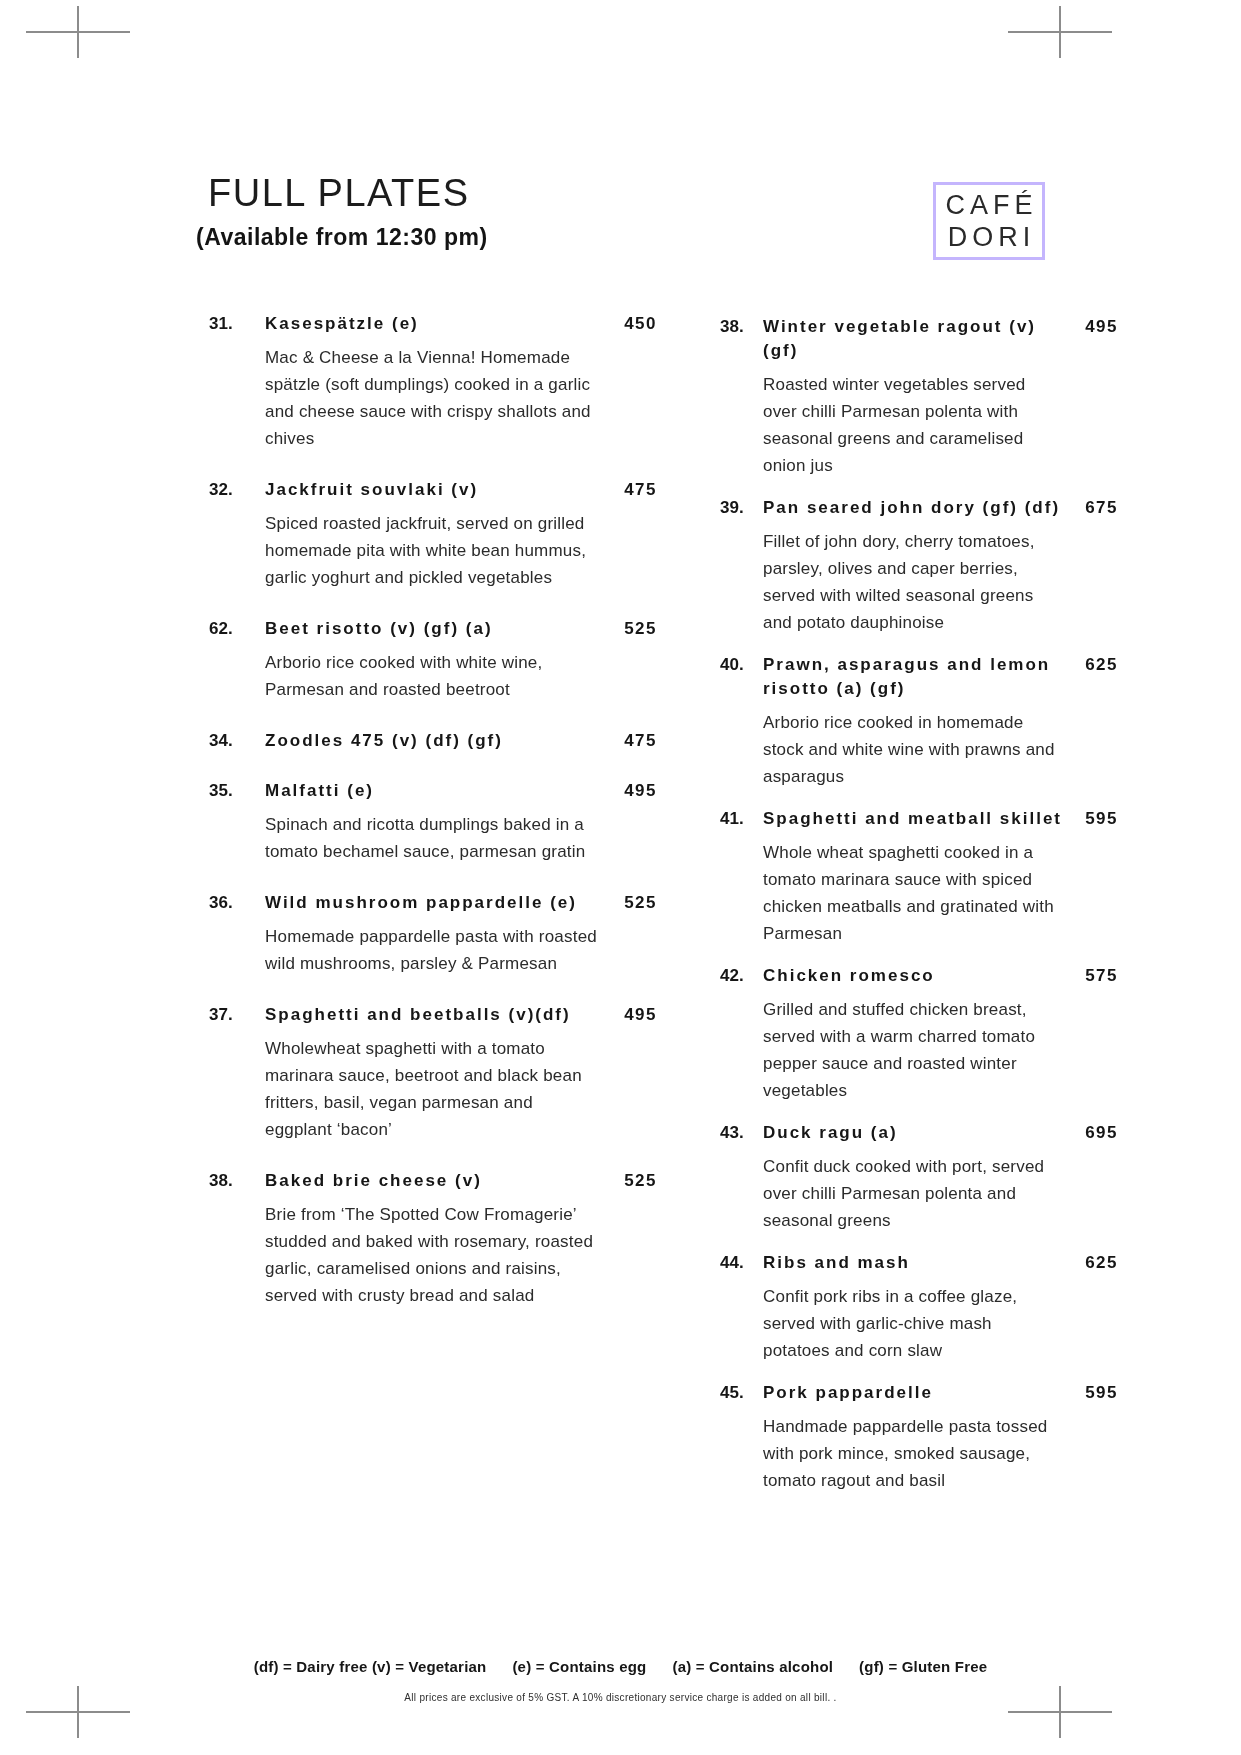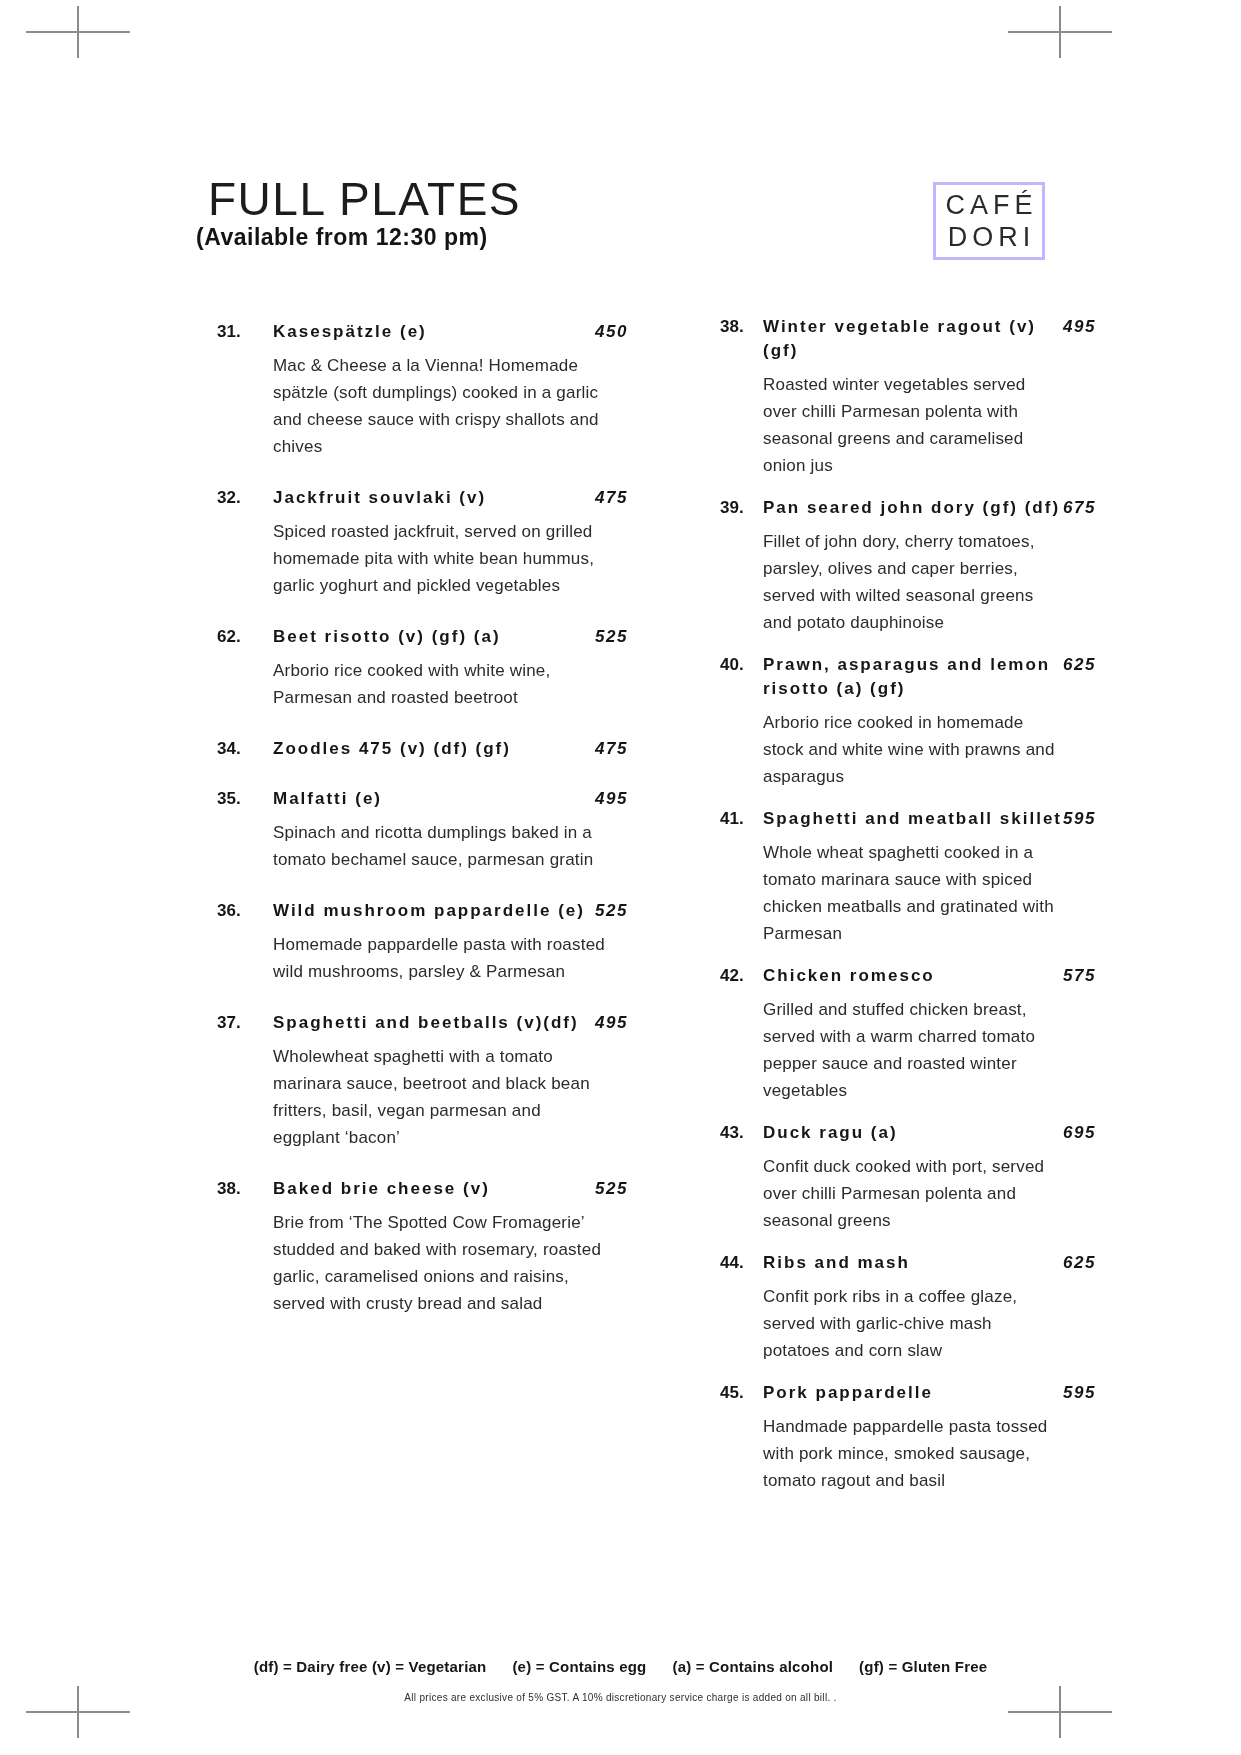--- a/index.html
+++ b/index.html
@@ -14,21 +14,21 @@
   .page { position: absolute; inset: 0; }
 
   
   .crop-line { position: absolute; background: #8c8c8c; }
   .crop-h { width: 104px; height: 2px; }
   .crop-v { width: 2px; height: 52px; }
 
   
   .title {
     position: absolute; left: 208px; top: 172px;
-    font-size: 46px; font-weight: 400; letter-spacing: 1.5px;
+    font-size: 38px; font-weight: 400; letter-spacing: 1.5px;
     color: #1c1c1c; margin: 0;
   }
   .subtitle {
     position: absolute; left: 196px; top: 224px;
     font-size: 23px; font-weight: 700; letter-spacing: 0.5px;
     color: #141414; margin: 0;
   }
 
   
   .logo {
@@ -41,36 +41,36 @@
   }
   .logo .logo-line {
     font-size: 27px; line-height: 32px; letter-spacing: 5px;
     color: #2a2a2a; font-weight: 400;
     padding-left: 5px; 
     white-space: nowrap;
   }
 
   
   .col { position: absolute; }
-  .col-left  { left: 217px; top: 312px; width: 448px; margin-top: 8px; }
+  .col-left  { left: 209px; top: 312px; width: 448px; }
   .col-right { left: 720px; top: 315px; width: 398px; }
 
   .menu-item { page-break-inside: avoid; }
   .col-left  .menu-item { margin-bottom: 26px; }
   .col-right .menu-item { margin-bottom: 17px; }
 
   .item-head { display: grid; }
   .col-left  .item-head { grid-template-columns: 56px 1fr 70px; }
   .col-right .item-head { grid-template-columns: 43px 1fr 55px; }
 
   .item-number, .item-name, .item-price {
     font-weight: 700; font-size: 17px; line-height: 24px; color: #161616;
   }
   .item-name { letter-spacing: 2px; }
-  .item-price { text-align: left; letter-spacing: 1.5px; font-style: italic; }
+  .item-price { text-align: right; letter-spacing: 1.5px; }
 
   .item-desc {
     margin: 8px 0 0 0; color: #2b2b2b;
     font-size: 17px; line-height: 27px; letter-spacing: 0.2px;
   }
   .col-left  .item-desc { margin-left: 56px; max-width: 332px; }
   .col-right .item-desc { margin-left: 43px; max-width: 300px; }
 
   
   .legend {

